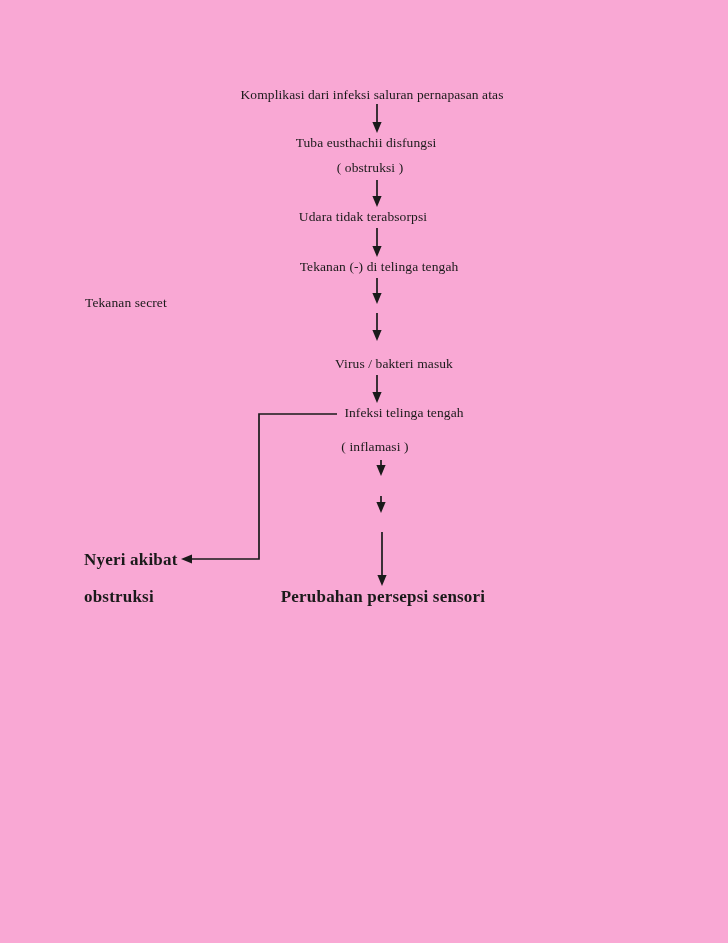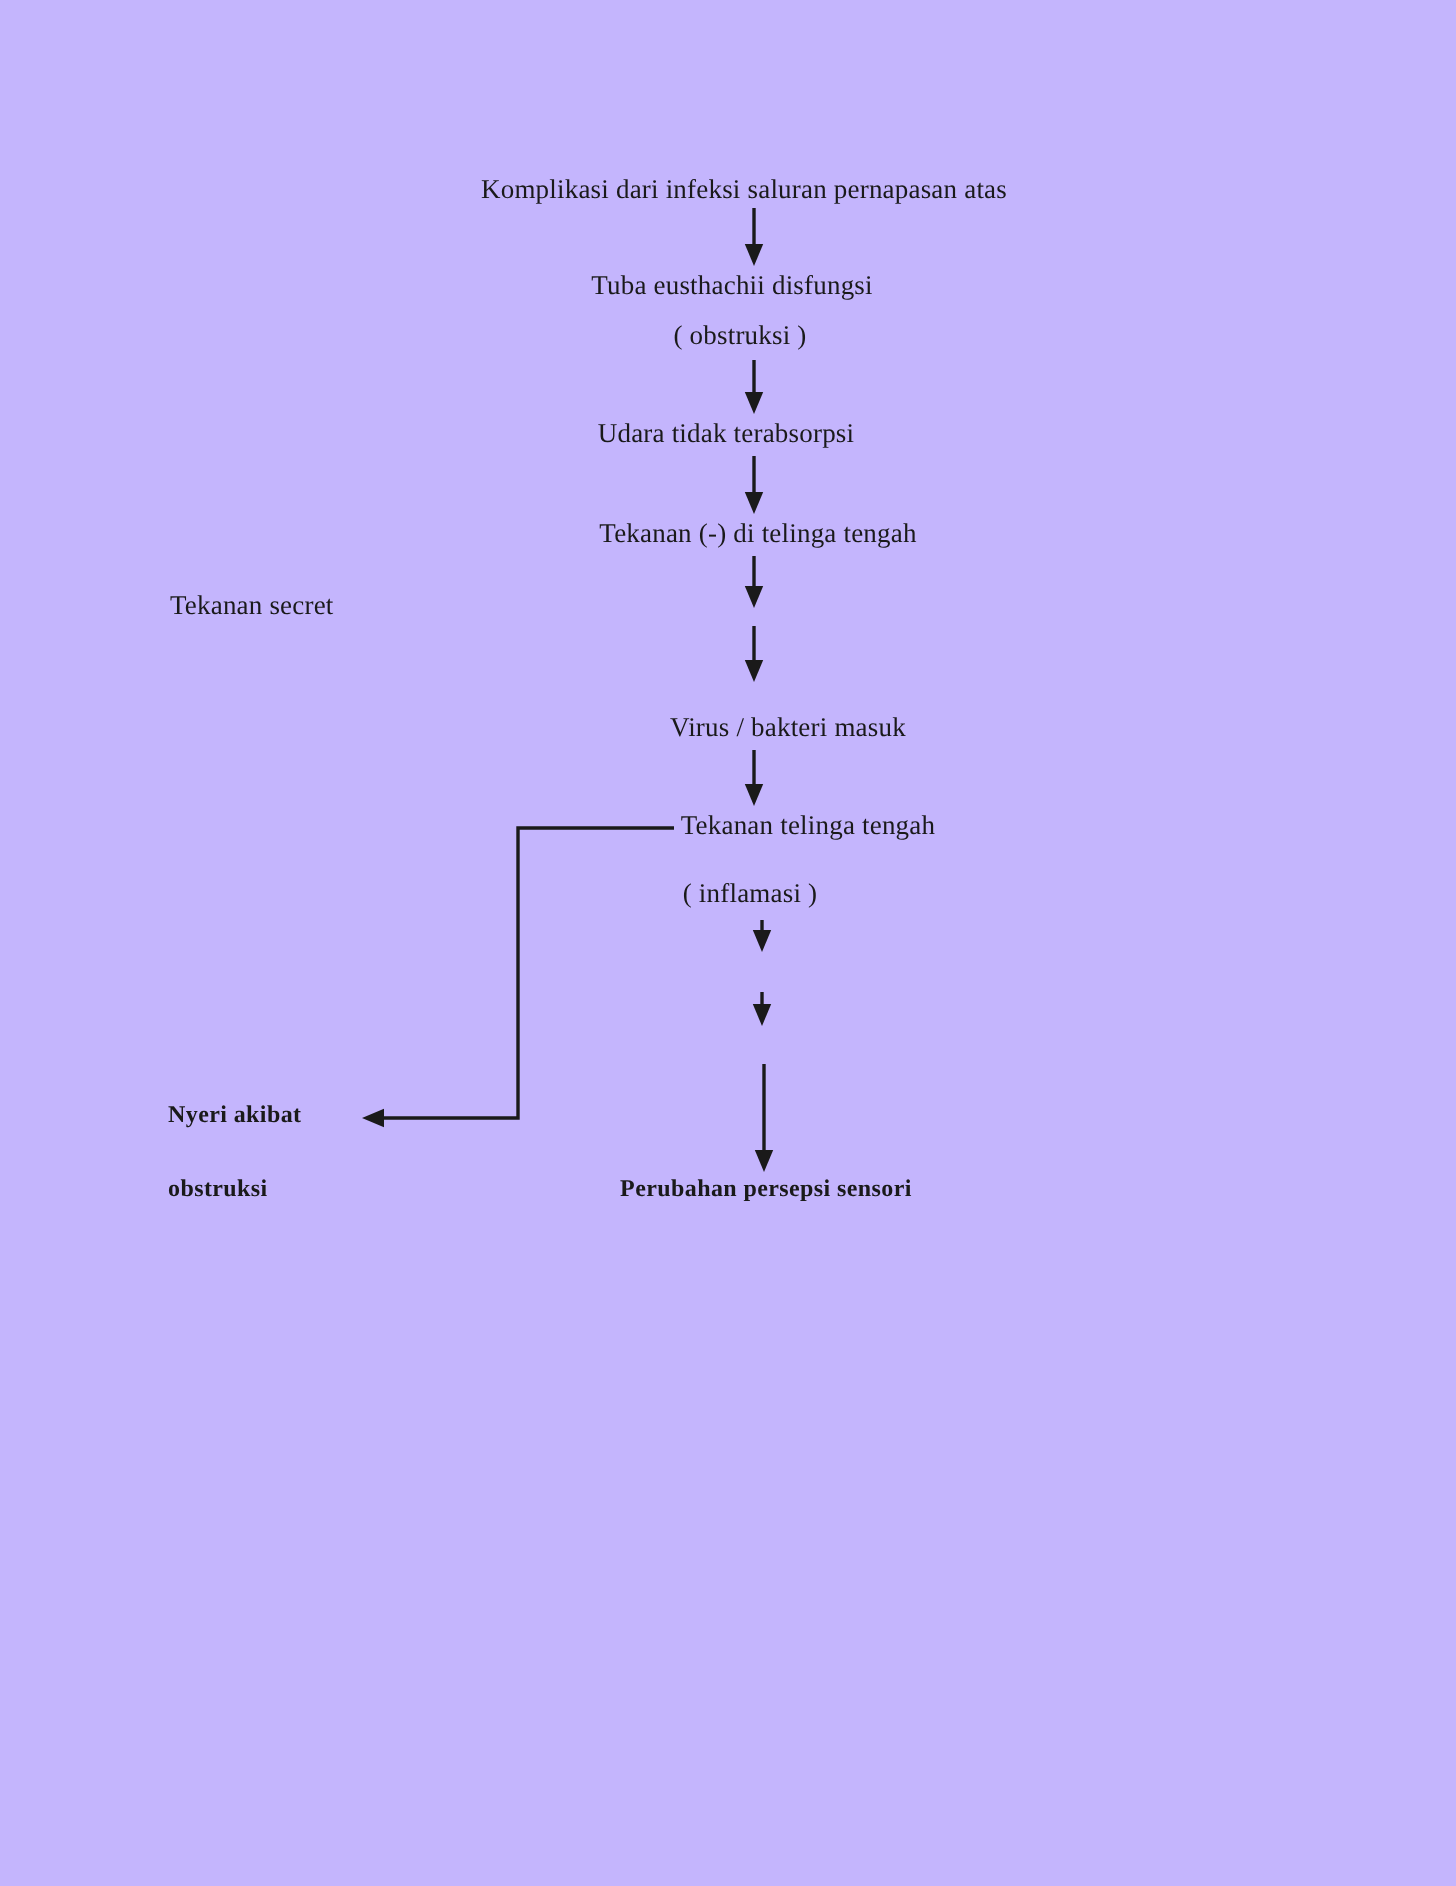--- a/index.html
+++ b/index.html
@@ -5,40 +5,40 @@
 <style>
   html, body {
     margin: 0;
     padding: 0;
     background: #ffffff;
   }
   #page {
     position: relative;
     width: 728px;
     height: 943px;
-    background: #c4b5fd;
+    background: #f9a8d4;
     overflow: hidden;
     font-family: "Liberation Serif", "DejaVu Serif", serif;
     color: #1a1a1a;
   }
   .node {
     position: absolute;
     white-space: nowrap;
     font-size: 13.5px;
     line-height: 1.1;
     color: #1a1a1a;
     letter-spacing: 0.1px;
   }
   .node.centered {
     transform: translateX(-50%);
     text-align: center;
   }
   .node.bold {
     font-weight: bold;
-    font-size: 12px;
+    font-size: 17px;
     letter-spacing: 0.2px;
   }
   .arrow-layer {
     position: absolute;
     left: 0;
     top: 0;
     width: 728px;
     height: 943px;
     pointer-events: none;
   }
@@ -118,21 +118,21 @@
   <div class="node centered" style="left:370px; top:161px;">( obstruksi )</div>
 
   <div class="node centered" style="left:363px; top:210px;">Udara tidak terabsorpsi</div>
 
   <div class="node centered" style="left:379px; top:260px;">Tekanan (-) di telinga tengah</div>
 
   <div class="node" style="left:85px; top:296px;">Tekanan secret</div>
 
   <div class="node centered" style="left:394px; top:357px;">Virus / bakteri masuk</div>
 
-  <div class="node centered" style="left:404px; top:406px;">Tekanan telinga tengah</div>
+  <div class="node centered" style="left:404px; top:406px;">Infeksi telinga tengah</div>
 
   <div class="node centered" style="left:375px; top:440px;">( inflamasi )</div>
 
 
 
   <div class="node bold" style="left:84px; top:551px;">Nyeri akibat</div>
 
   <div class="node bold" style="left:84px; top:588px;">obstruksi</div>
 
   <div class="node bold centered" style="left:383px; top:588px;">Perubahan persepsi sensori</div>

